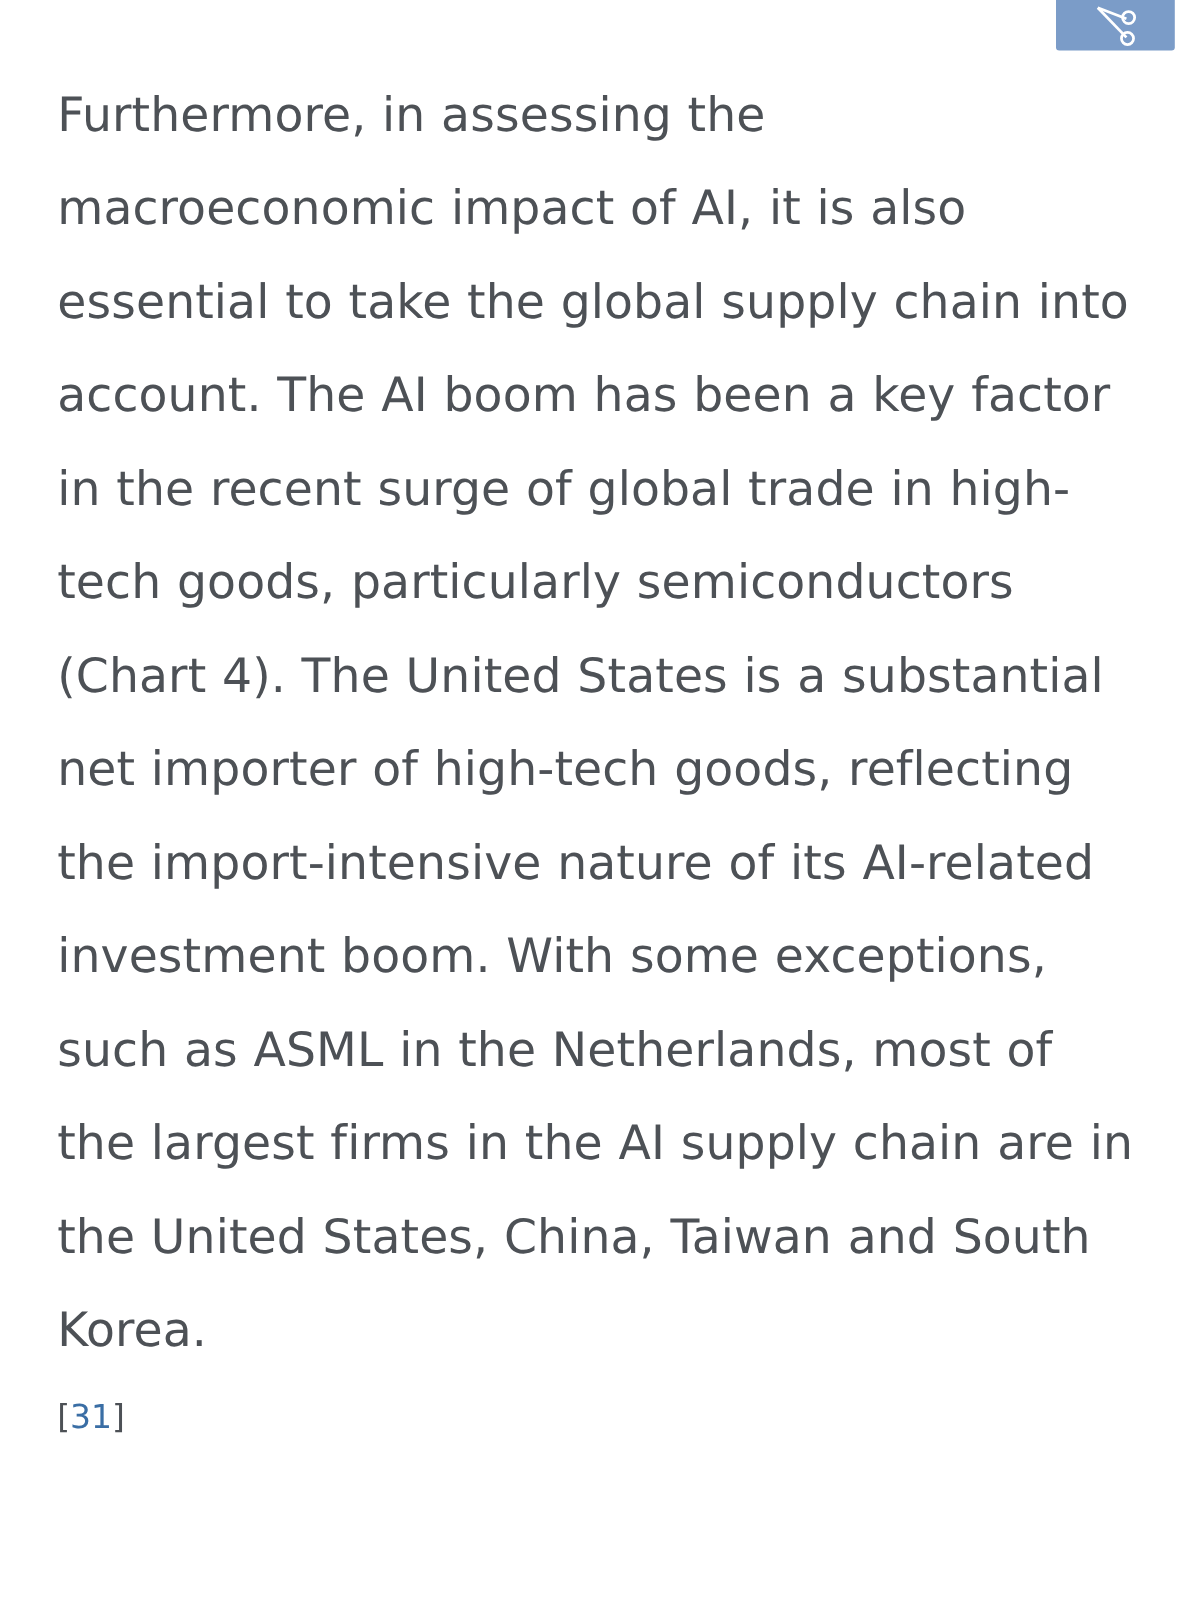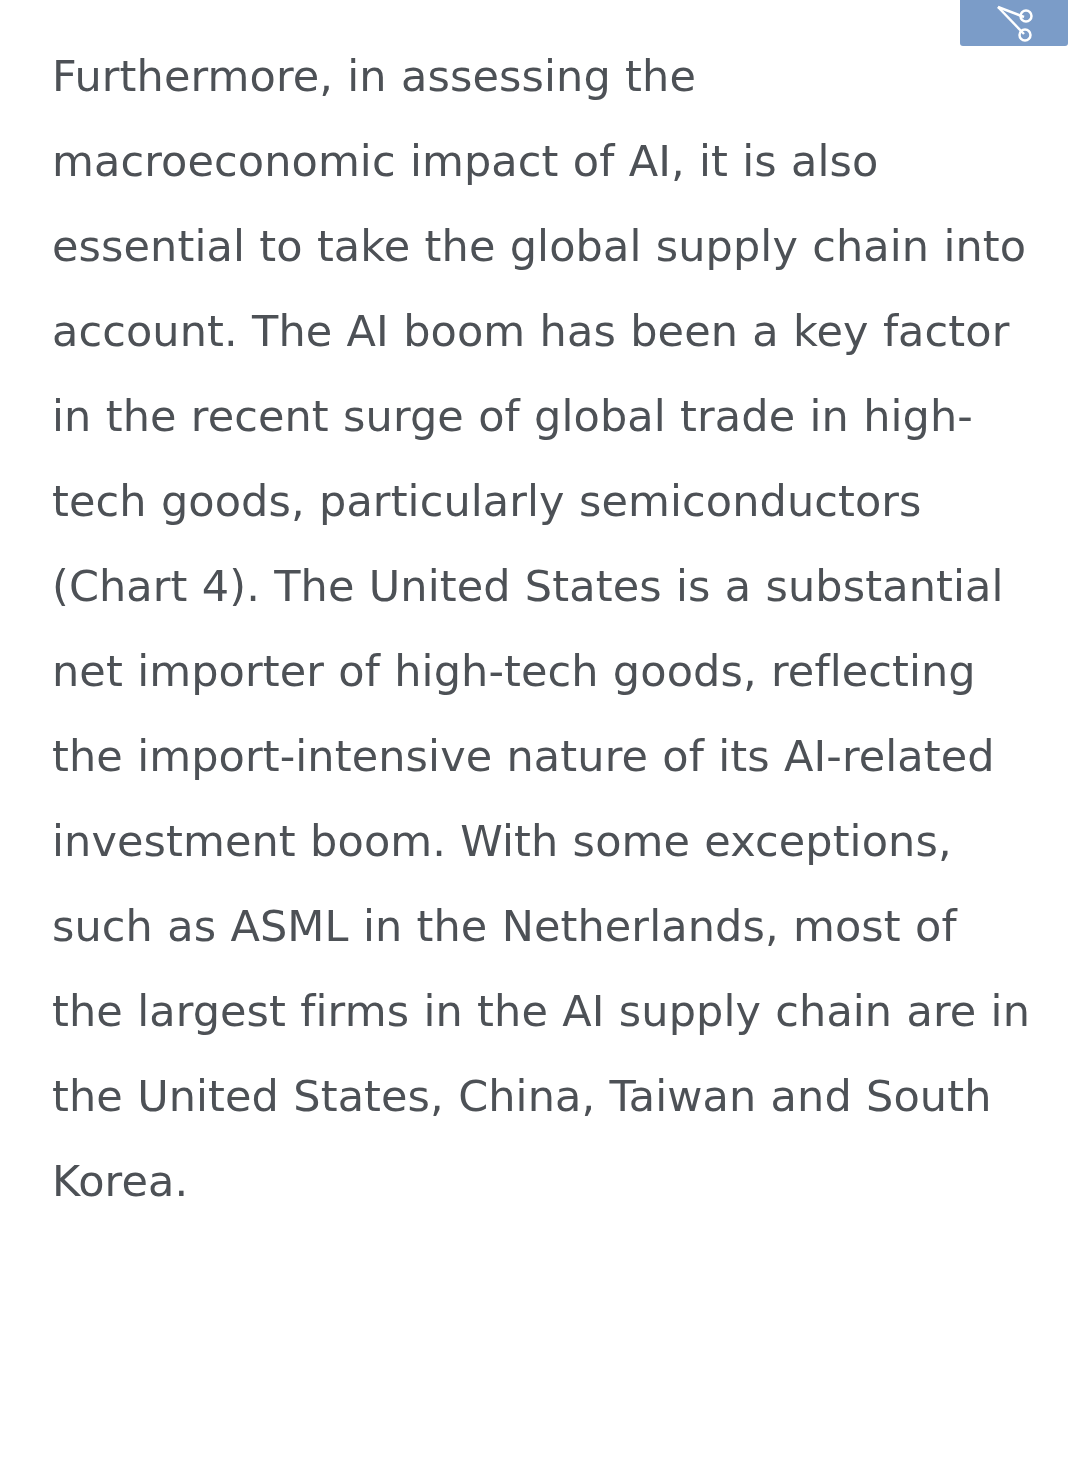--- a/index.html
+++ b/index.html
@@ -37,21 +37,21 @@
     justify-content: center;
     cursor: pointer;
   }
   .share-button svg {
     display: block;
   }
 
   .article-body {
     position: absolute;
     left: 52px;
-    top: 34px;
+    top: 63px;
     width: 985px;
   }
 
   .paragraph {
     margin: 0;
     color: #4d5156;
     font-size: 43px;
     line-height: 85px;
     font-weight: 400;
     letter-spacing: 0.1px;
@@ -93,15 +93,18 @@
         <line x1="6" y1="4" x2="32" y2="14" stroke="#ffffff" stroke-width="2.5"></line>
         <line x1="6" y1="4" x2="32" y2="31" stroke="#ffffff" stroke-width="2.5"></line>
         <circle cx="34" cy="13" r="5.5" stroke="#ffffff" stroke-width="2.5" fill="none"></circle>
         <circle cx="33" cy="32" r="5.5" stroke="#ffffff" stroke-width="2.5" fill="none"></circle>
       </svg>
     </span>
   </button>
 
   <div class="article-body">
     <p class="paragraph">Furthermore, in assessing the macroeconomic impact of AI, it is also essential to take the global supply chain into account. The AI boom has been a key factor in the recent surge of global trade in high-tech goods, particularly semiconductors (Chart 4). The United States is a substantial net importer of high-tech goods, reflecting the import-intensive nature of its AI-related investment boom. With some exceptions, such as ASML in the Netherlands, most of the largest firms in the AI supply chain are in the United States, China, Taiwan and South Korea.</p>
+    <div class="cite-line">
+      <span class="citation"><span class="cite-bracket">[</span><span class="cite-num">31</span><span class="cite-bracket">]</span></span>
+    </div>
   </div>
 
 </div>
 
 </body></html>

